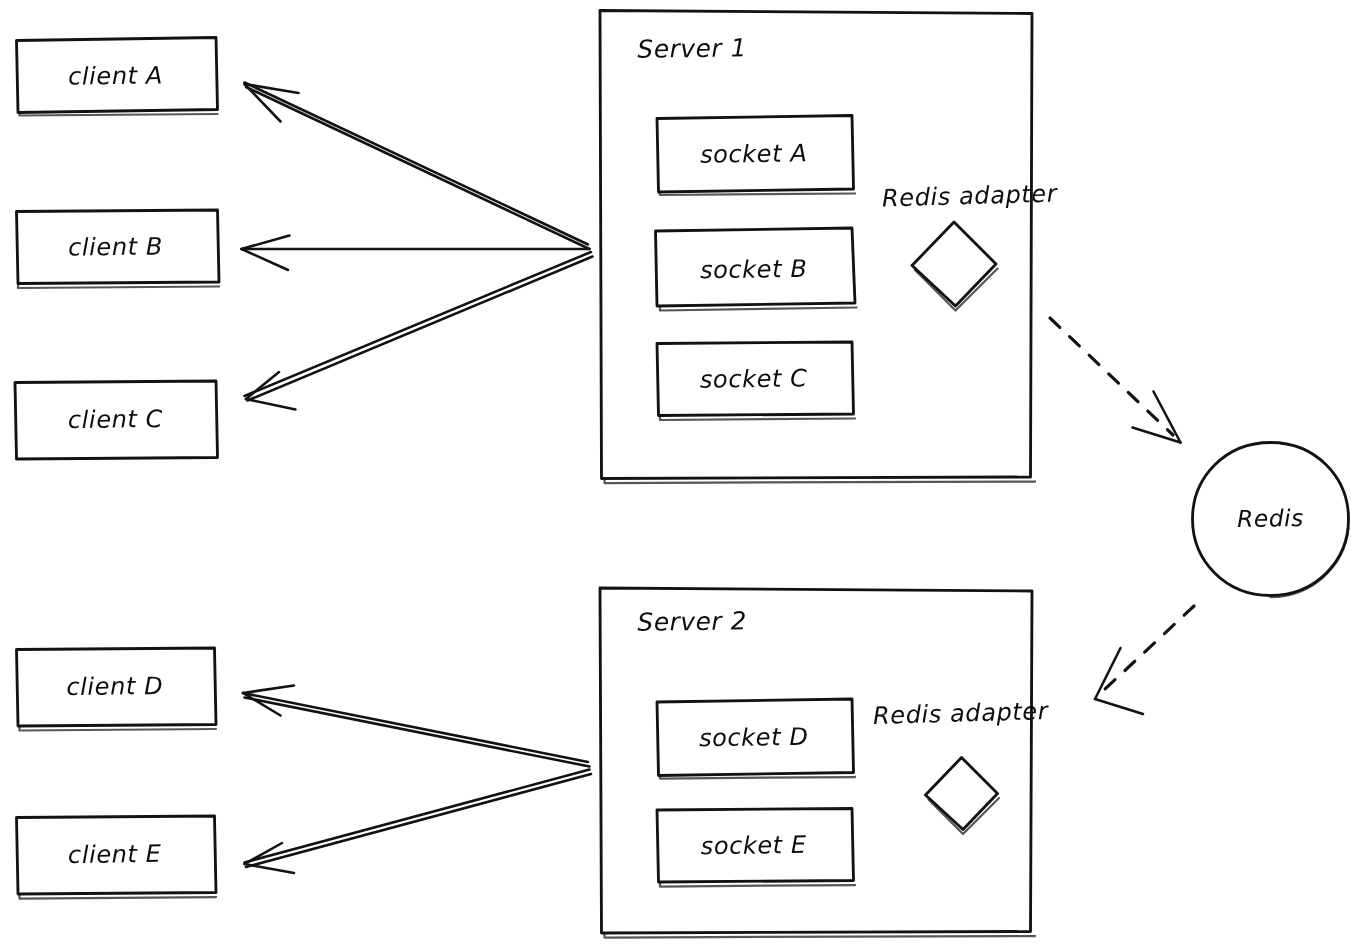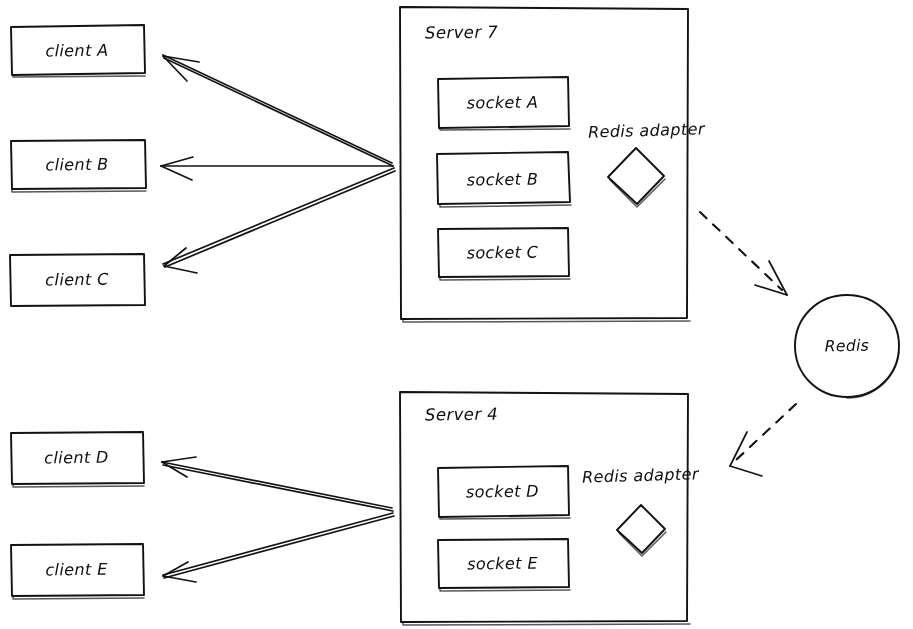--- a/index.html
+++ b/index.html
@@ -207,22 +207,22 @@
     </g>
 
   </svg>
 
   <div class="label label-box" style="left:10px; top:41px; width:134px;">client A</div>
   <div class="label label-box" style="left:10px; top:155px; width:134px;">client B</div>
   <div class="label label-box" style="left:10px; top:270px; width:134px;">client C</div>
   <div class="label label-box" style="left:10px; top:448px; width:133px;">client D</div>
   <div class="label label-box" style="left:10px; top:560px; width:133px;">client E</div>
 
-  <div class="label label-server" style="left:425px; top:23px;">Server 7</div>
-  <div class="label label-server" style="left:425px; top:405px;">Server 4</div>
+  <div class="label label-server" style="left:425px; top:23px;">Server 1</div>
+  <div class="label label-server" style="left:425px; top:405px;">Server 2</div>
 
   <div class="label label-box" style="left:437px; top:93px; width:131px;">socket A</div>
   <div class="label label-box" style="left:437px; top:170px; width:131px;">socket B</div>
   <div class="label label-box" style="left:437px; top:243px; width:131px;">socket C</div>
 
   <div class="label label-box" style="left:437px; top:482px; width:131px;">socket D</div>
   <div class="label label-box" style="left:437px; top:554px; width:131px;">socket E</div>
 
   <div class="label label-adapter" style="left:588px; top:121px;">Redis adapter</div>
   <div class="label label-adapter" style="left:582px; top:466px;">Redis adapter</div>

